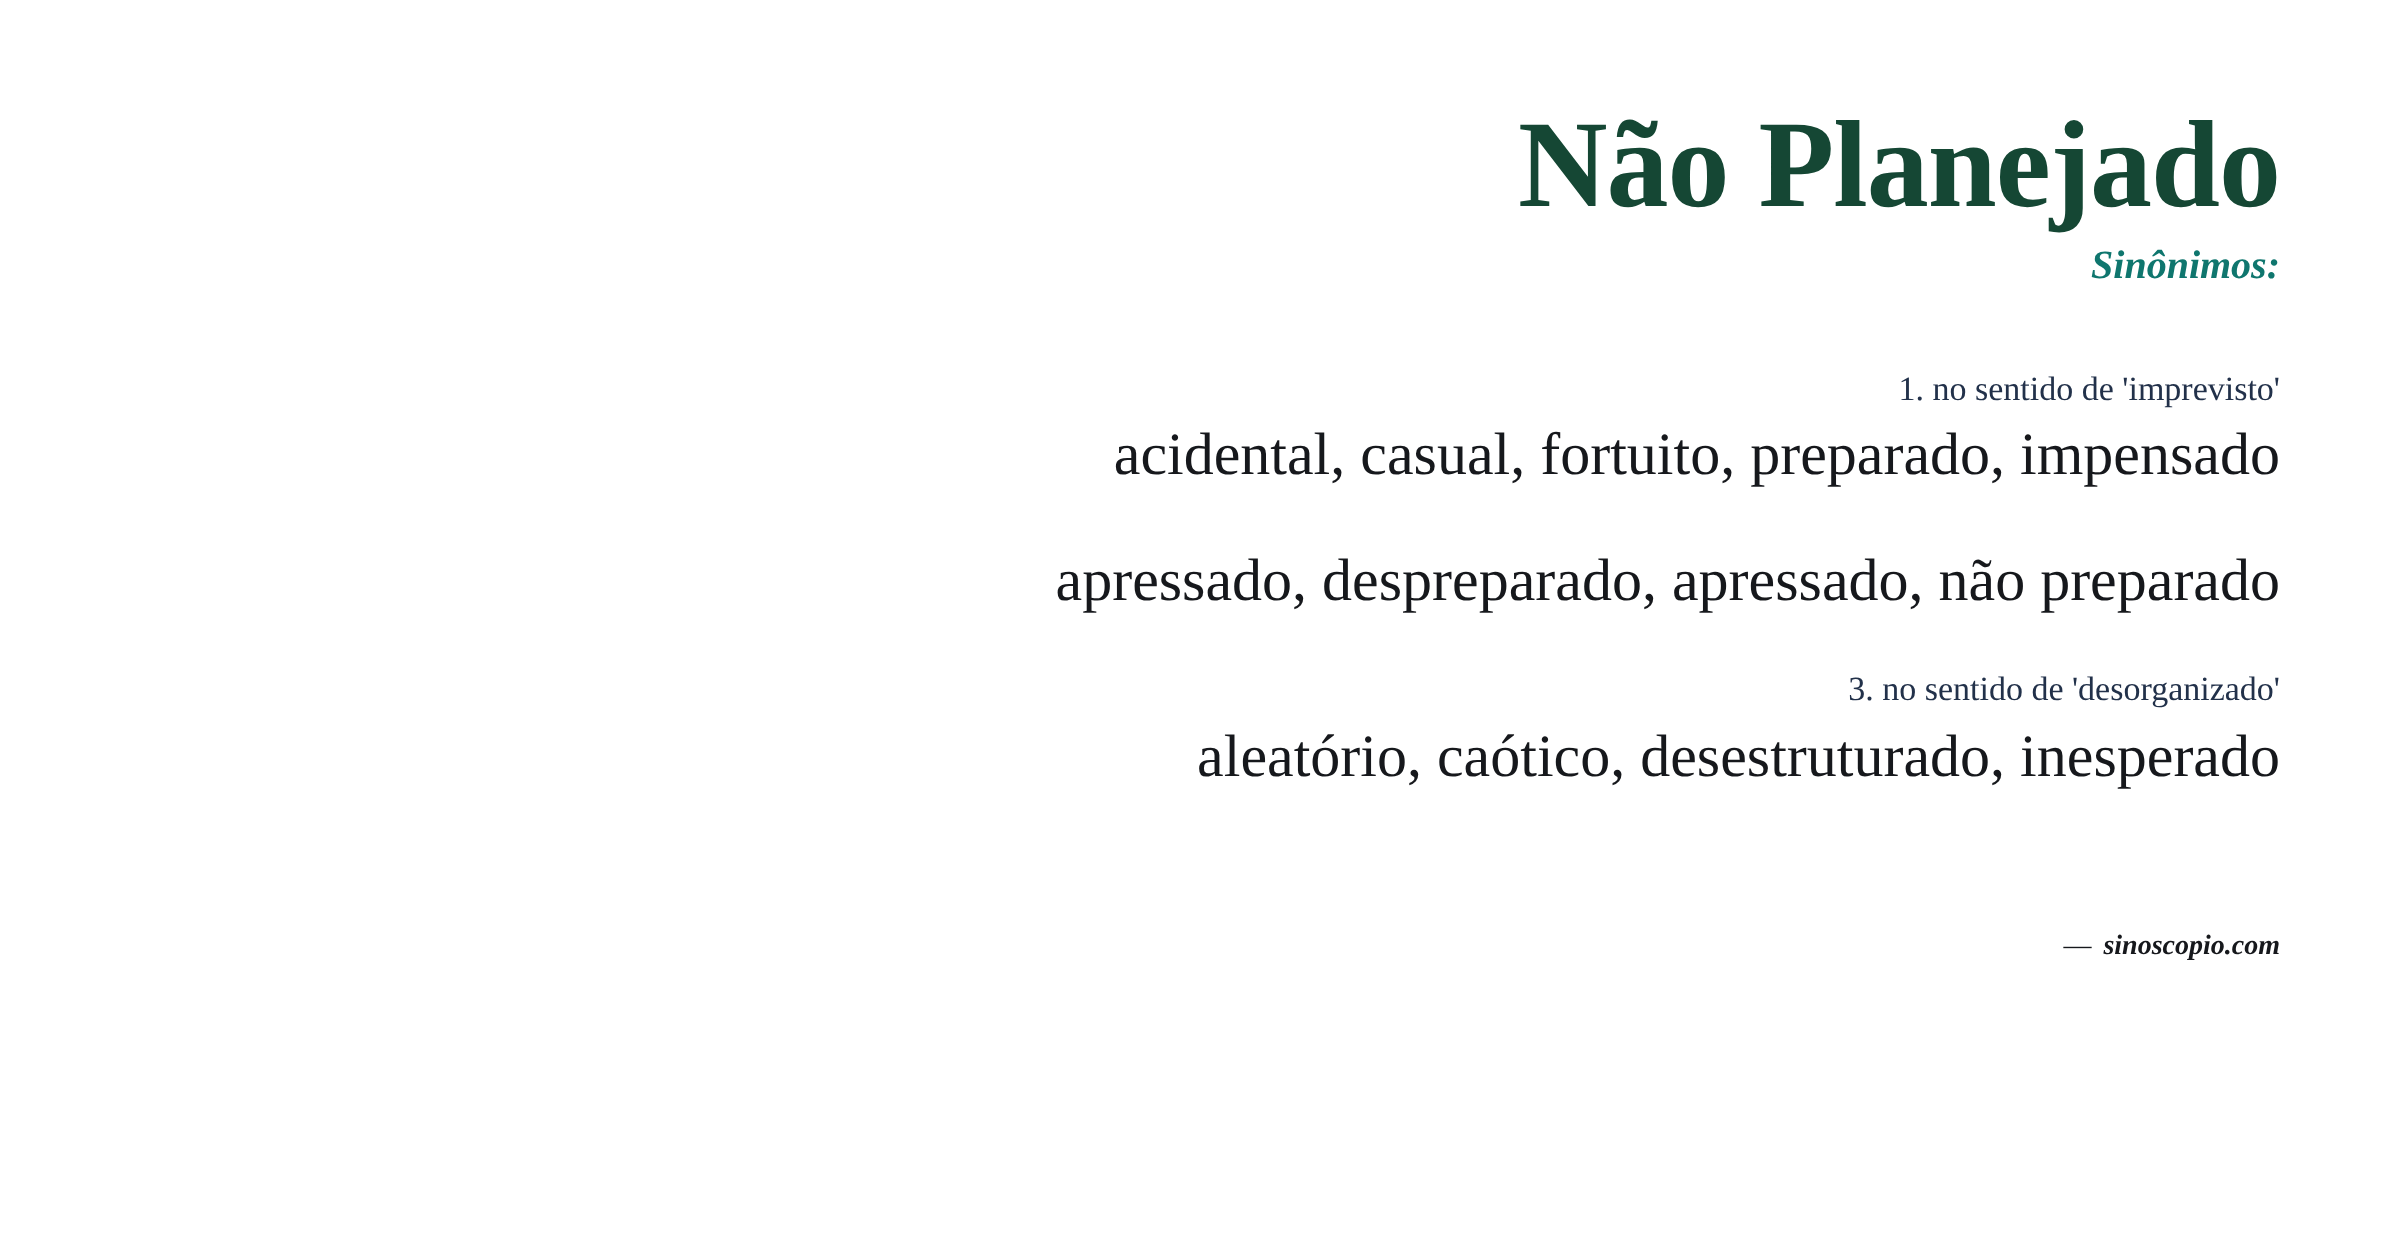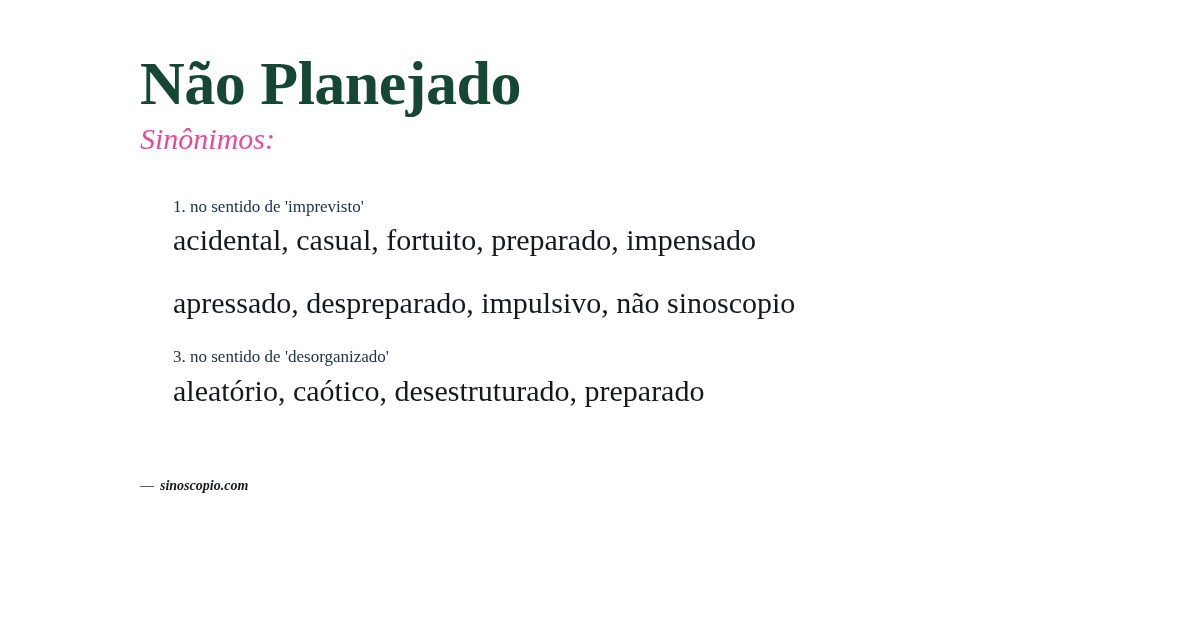--- a/index.html
+++ b/index.html
@@ -12,36 +12,37 @@
     background: #ffffff;
     font-family: "Liberation Serif", "DejaVu Serif", serif;
     overflow: hidden;
   }
   .card {
     position: relative;
     width: 1200px;
     height: 628px;
     box-sizing: border-box;
     padding: 52px 60px 0 140px;
+    text-align: right;
   }
   .title {
     font-size: 62px;
     font-weight: bold;
     line-height: 1.02;
     color: #154734;
     letter-spacing: -0.5px;
     margin: 0;
     padding: 0;
     white-space: nowrap;
   }
   .subtitle {
-    font-size: 30px;
-    font-weight: normal;
+    font-size: 20px;
+    font-weight: bold;
     font-style: italic;
-    color: #ec4899;
+    color: #0f766e;
     margin: 6px 0 0 0;
     line-height: 1.2;
   }
   .senses {
     margin-top: 39px;
   }
   .sense-block {
     margin-bottom: 24px;
     margin-left: 33px;
   }
@@ -91,26 +92,26 @@
   <div class="subtitle">Sinônimos:</div>
 
   <div class="senses">
 
     <div class="sense-block">
       <div class="sense-label">1. no sentido de 'imprevisto'</div>
       <div class="sense-words">acidental, casual, fortuito, preparado, impensado</div>
     </div>
 
     <div class="sense-block">
-      <div class="sense-words">apressado, despreparado, impulsivo, não sinoscopio</div>
+      <div class="sense-words">apressado, despreparado, apressado, não preparado</div>
     </div>
 
     <div class="sense-block">
       <div class="sense-label">3. no sentido de 'desorganizado'</div>
-      <div class="sense-words">aleatório, caótico, desestruturado, preparado</div>
+      <div class="sense-words">aleatório, caótico, desestruturado, inesperado</div>
     </div>
 
   </div>
 
 
   <div class="footer">
     <span class="dash">—</span><span>sinoscopio.com</span>
   </div>
 
 </div>

